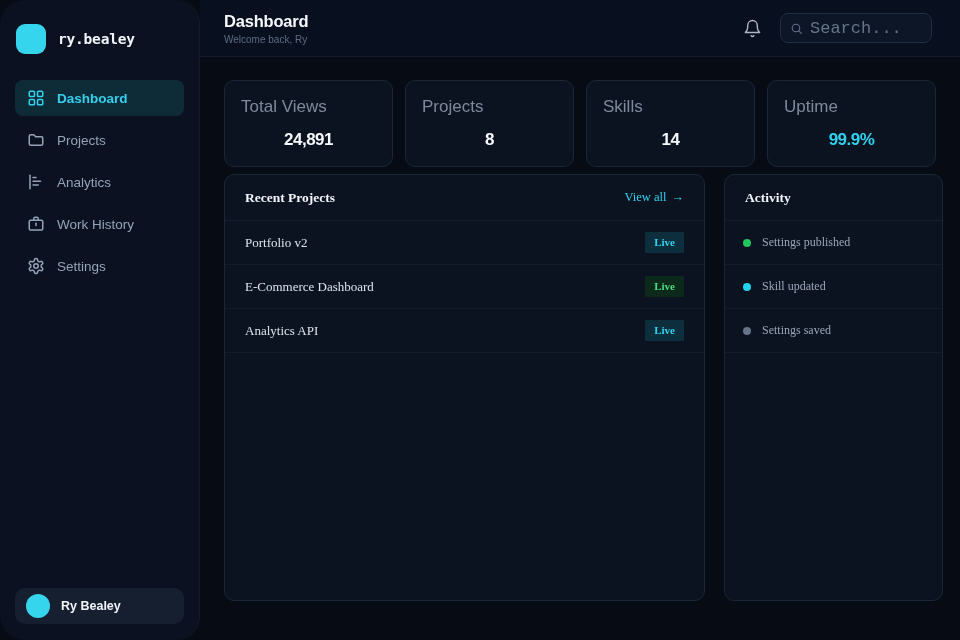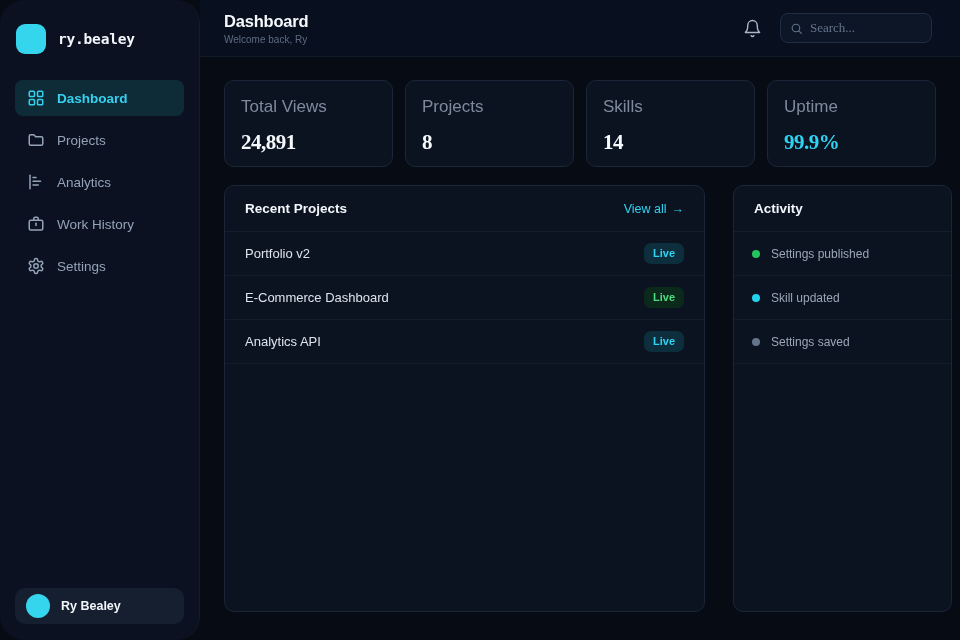--- a/index.html
+++ b/index.html
@@ -68,59 +68,59 @@
   .bell-btn { background:none; border:none; color:#aab6c6; margin-right:18px; cursor:pointer; display:flex; }
   .bell-btn svg { width:19px; height:19px; stroke:currentColor; fill:none; stroke-width:1.8; stroke-linecap:round; stroke-linejoin:round; }
   .search-box {
     position:relative; width:152px; height:30px;
     background:#0d1627; border:1px solid #202c42; border-radius:8px;
     display:flex; align-items:center;
   }
   .search-box svg { position:absolute; left:9px; width:13px; height:13px; stroke:#64748b; fill:none; stroke-width:2; stroke-linecap:round; }
   .search-box input {
     width:100%; height:100%; background:transparent; border:none; outline:none;
-    padding:0 8px 0 29px; font-size:13px; color:#f0abfc;
-    font-family:Liberation Serif, serif;
+    padding:0 8px 0 29px; font-size:17px; color:#f0abfc;
+    font-family:Liberation Mono, monospace;
   }
   .search-box input::placeholder { color:#64748b; }
 
   .content { flex:1; padding:23px 24px 0 24px; }
 
   
   .stats-grid { display:grid; grid-template-columns:repeat(4,1fr); gap:12px; }
   .stat-card {
     height:87px; background:#0b1321;
     border:1px solid #1b2639; border-radius:10px;
     padding:16px;
   }
   .stat-label { font-size:17px; color:#7e8a9c; margin-bottom:13px; }
-  .stat-value { font-family:Liberation Serif, serif; font-size:21px; font-weight:700; color:#f6f9fc; letter-spacing:-0.5px; }
+  .stat-value { font-family:Liberation Sans, sans-serif; font-size:17px; font-weight:700; color:#f6f9fc; letter-spacing:-0.5px;text-align:center; }
   .stat-value.accent { color:#2fd3f2; }
 
   
-  .panels { display:grid; grid-template-columns:481px 219px; gap:28px; margin-top:18px; }
+  .panels { display:grid; grid-template-columns:481px 219px; gap:19px; margin-top:7px;font-family:Liberation Serif, serif; }
   .panel {
     height:427px; background:#0b1321;
     border:1px solid #1b2639; border-radius:10px;
     overflow:hidden;
   }
   .panel-head {
     height:46px; display:flex; align-items:center; justify-content:space-between;
     padding:0 20px; border-bottom:1px solid #141e2e;
   }
   .panel-title { font-size:13.5px; font-weight:700; color:#f2f6fa; }
   .view-all { font-size:12.5px; color:#2fd3f2; text-decoration:none; display:flex; align-items:center; gap:5px; cursor:pointer; }
 
   .project-row {
     height:44px; display:flex; align-items:center; justify-content:space-between;
     padding:0 20px; border-bottom:1px solid #121c2b; cursor:pointer;
   }
   .project-name { font-size:13px; color:#dde4ec; }
   .badge {
-    font-size:11px; font-weight:600; padding:3px 9px; border-radius:7px; line-height:1.3;
+    font-size:11px; font-weight:600; padding:3px 9px; border-radius:1px; line-height:1.3;
   }
   .badge[data-variant="cyan"]  { color:#2fd3f2; background:#0d2e3c; }
   .badge[data-variant="green"] { color:#4ade80; background:#0c2a1b; }
   .badge[data-variant="amber"] { color:#fbbf24; background:#2b2010; }
 
   .activity-row {
     height:44px; display:flex; align-items:center; gap:11px;
     padding:0 18px; border-bottom:1px solid #121c2b;
   }
   .dot { width:8px; height:8px; border-radius:50%; flex:0 0 8px; }

